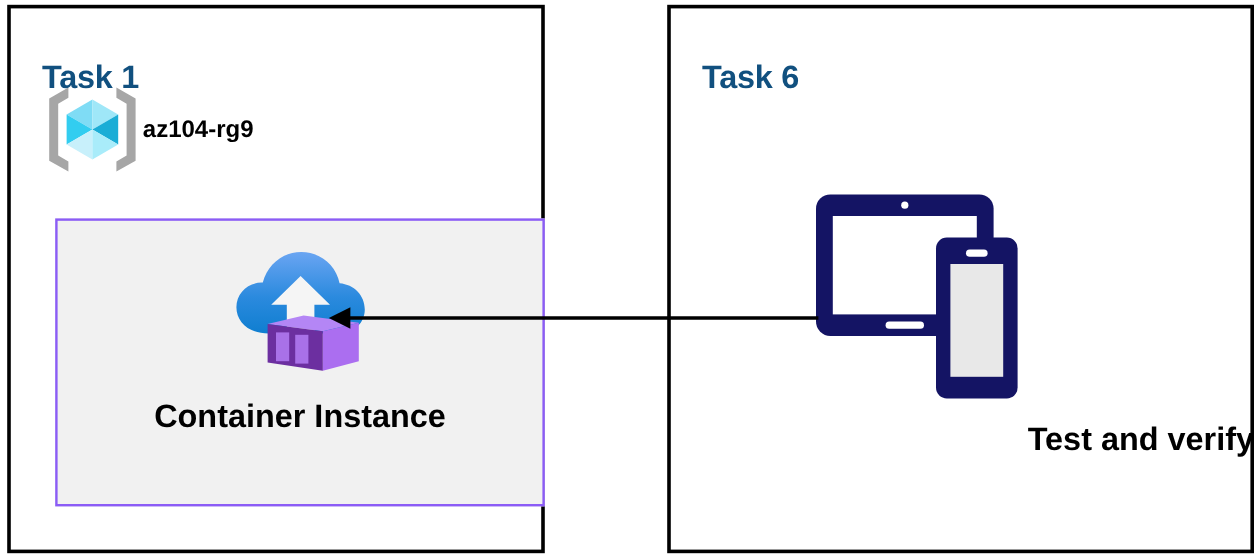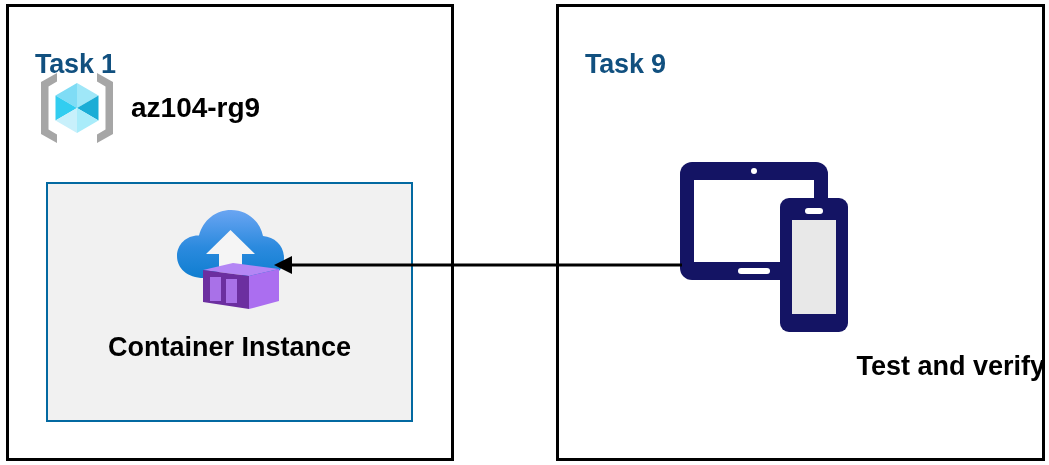--- a/index.html
+++ b/index.html
@@ -56,36 +56,35 @@
     top: 62px;
     display: flex;
     align-items: center;
   }
   #rg-icon {
     width: 84px;
     height: 78px;
     display: block;
   }
   #rg-label {
-    font-size: 28px;
+    font-size: 20px;
     font-weight: bold;
     color: #000000;
-    margin-left: 12px;
     white-space: nowrap;
   }
 
   
   #card-container-instance {
     position: absolute;
     left: 37px;
     top: 175px;
-    width: 367px;
+    width: 408px;
     height: 240px;
     background: #f1f1f1;
-    border: 2px solid #0369a1;
+    border: 2px solid #8b5cf6;
     box-sizing: border-box;
   }
   #aci-icon {
     position: absolute;
     left: 50%;
     top: 22px;
     transform: translateX(-50%);
     width: 118px;
     height: 108px;
     display: block;
@@ -193,21 +192,21 @@
         <polygon points="32,64 78,70 78,103 32,96" fill="#6c2fa0"></polygon>
         <rect x="39" y="71" width="11" height="24" fill="#a971e8"></rect>
         <rect x="55" y="73" width="11" height="24" fill="#a971e8"></rect>
       </svg>
 
       <div id="card-label">Container Instance</div>
     </div>
   </div>
 
   <div class="panel" id="panel-task2">
-    <div class="panel-title">Task 9</div>
+    <div class="panel-title">Task 6</div>
   </div>
 
   <svg id="devices-icon" viewBox="0 0 200 178">
 
     <rect x="4" y="4" width="148" height="118" rx="12" ry="12" fill="#141464"></rect>
 
     <rect x="18" y="22" width="120" height="82" fill="#ffffff"></rect>
 
     <circle cx="78" cy="13" r="3" fill="#ffffff"></circle>
 

